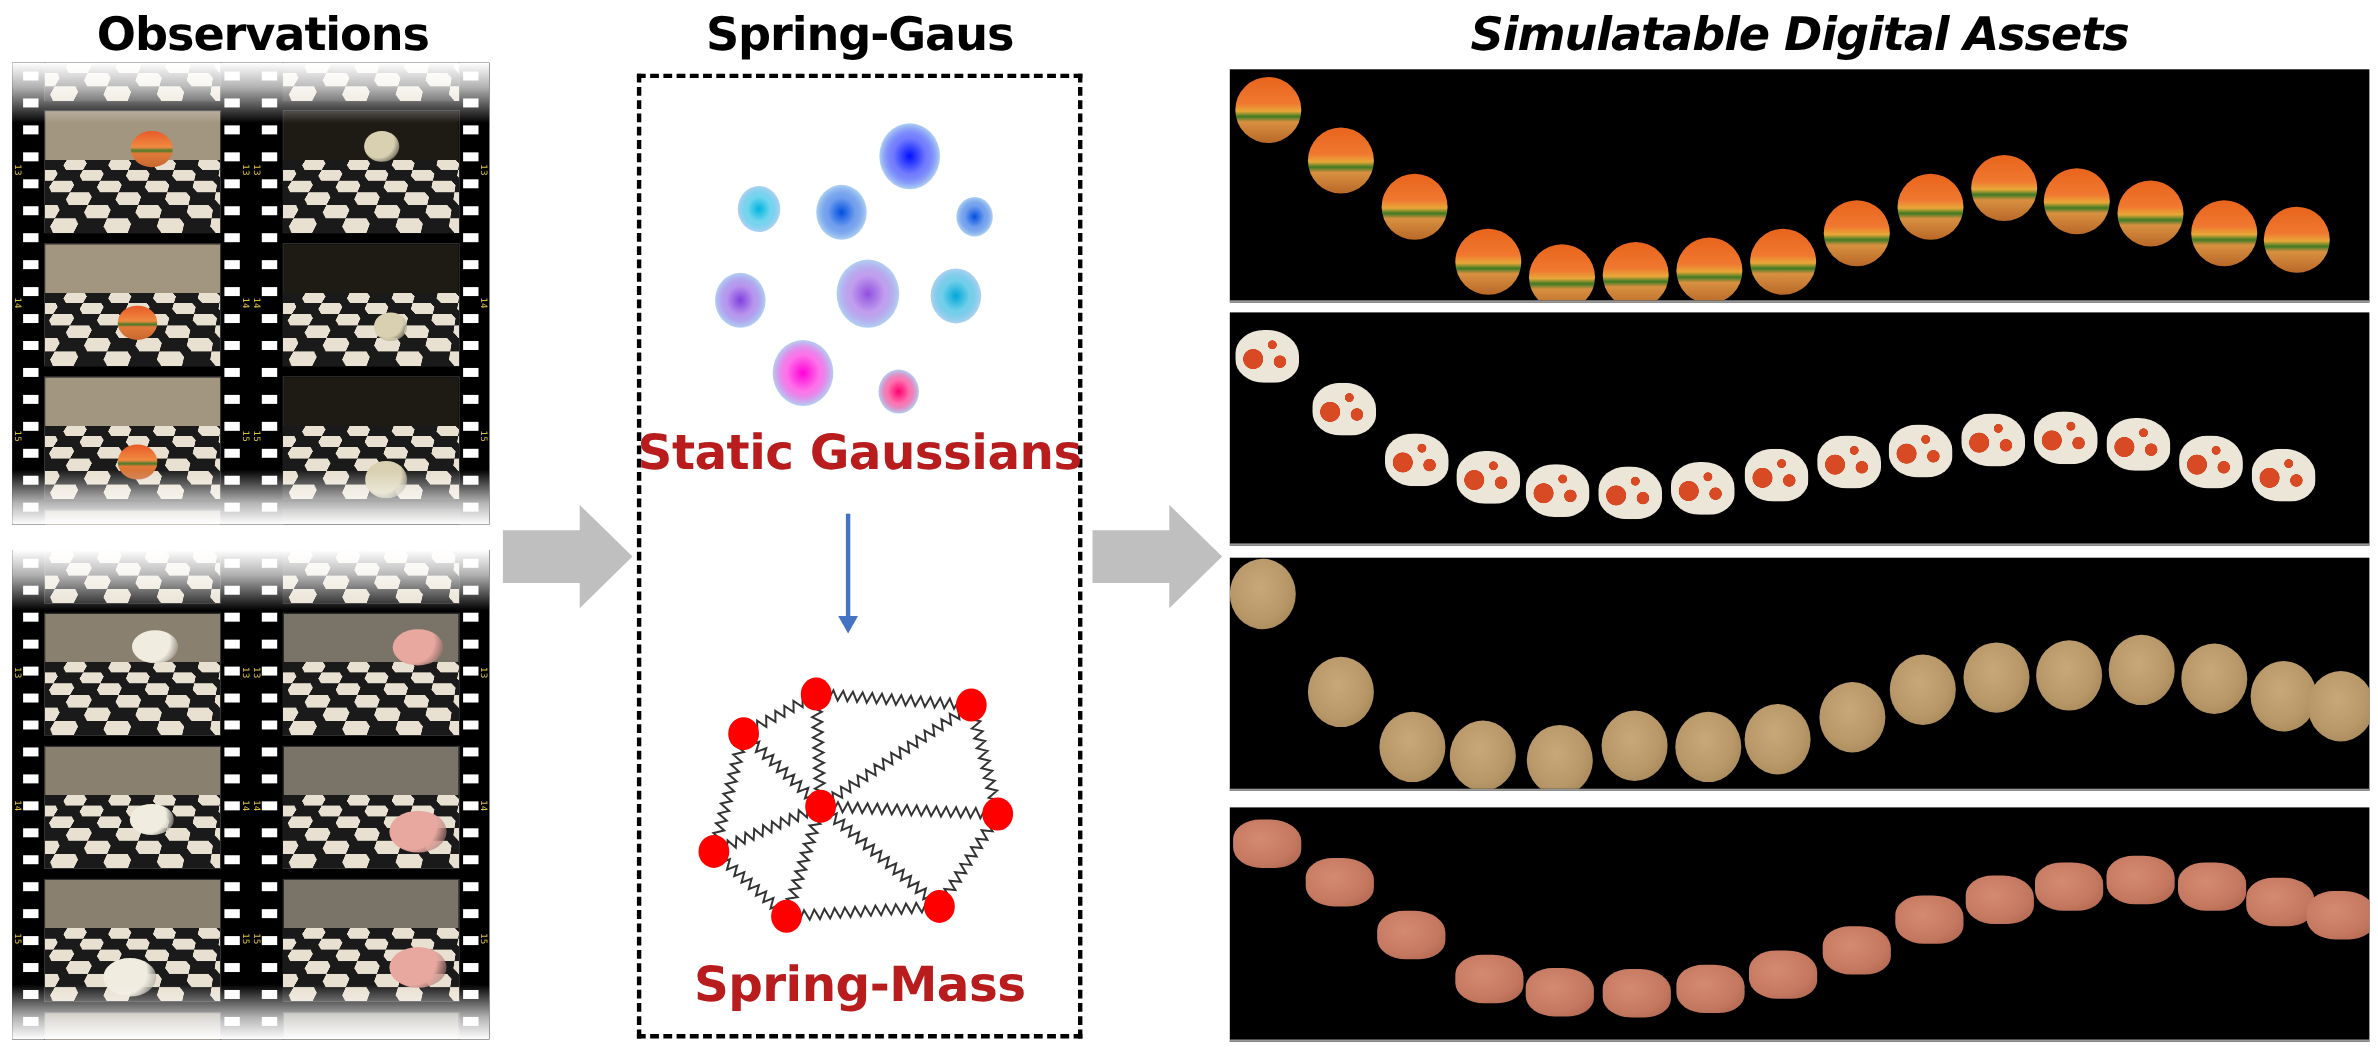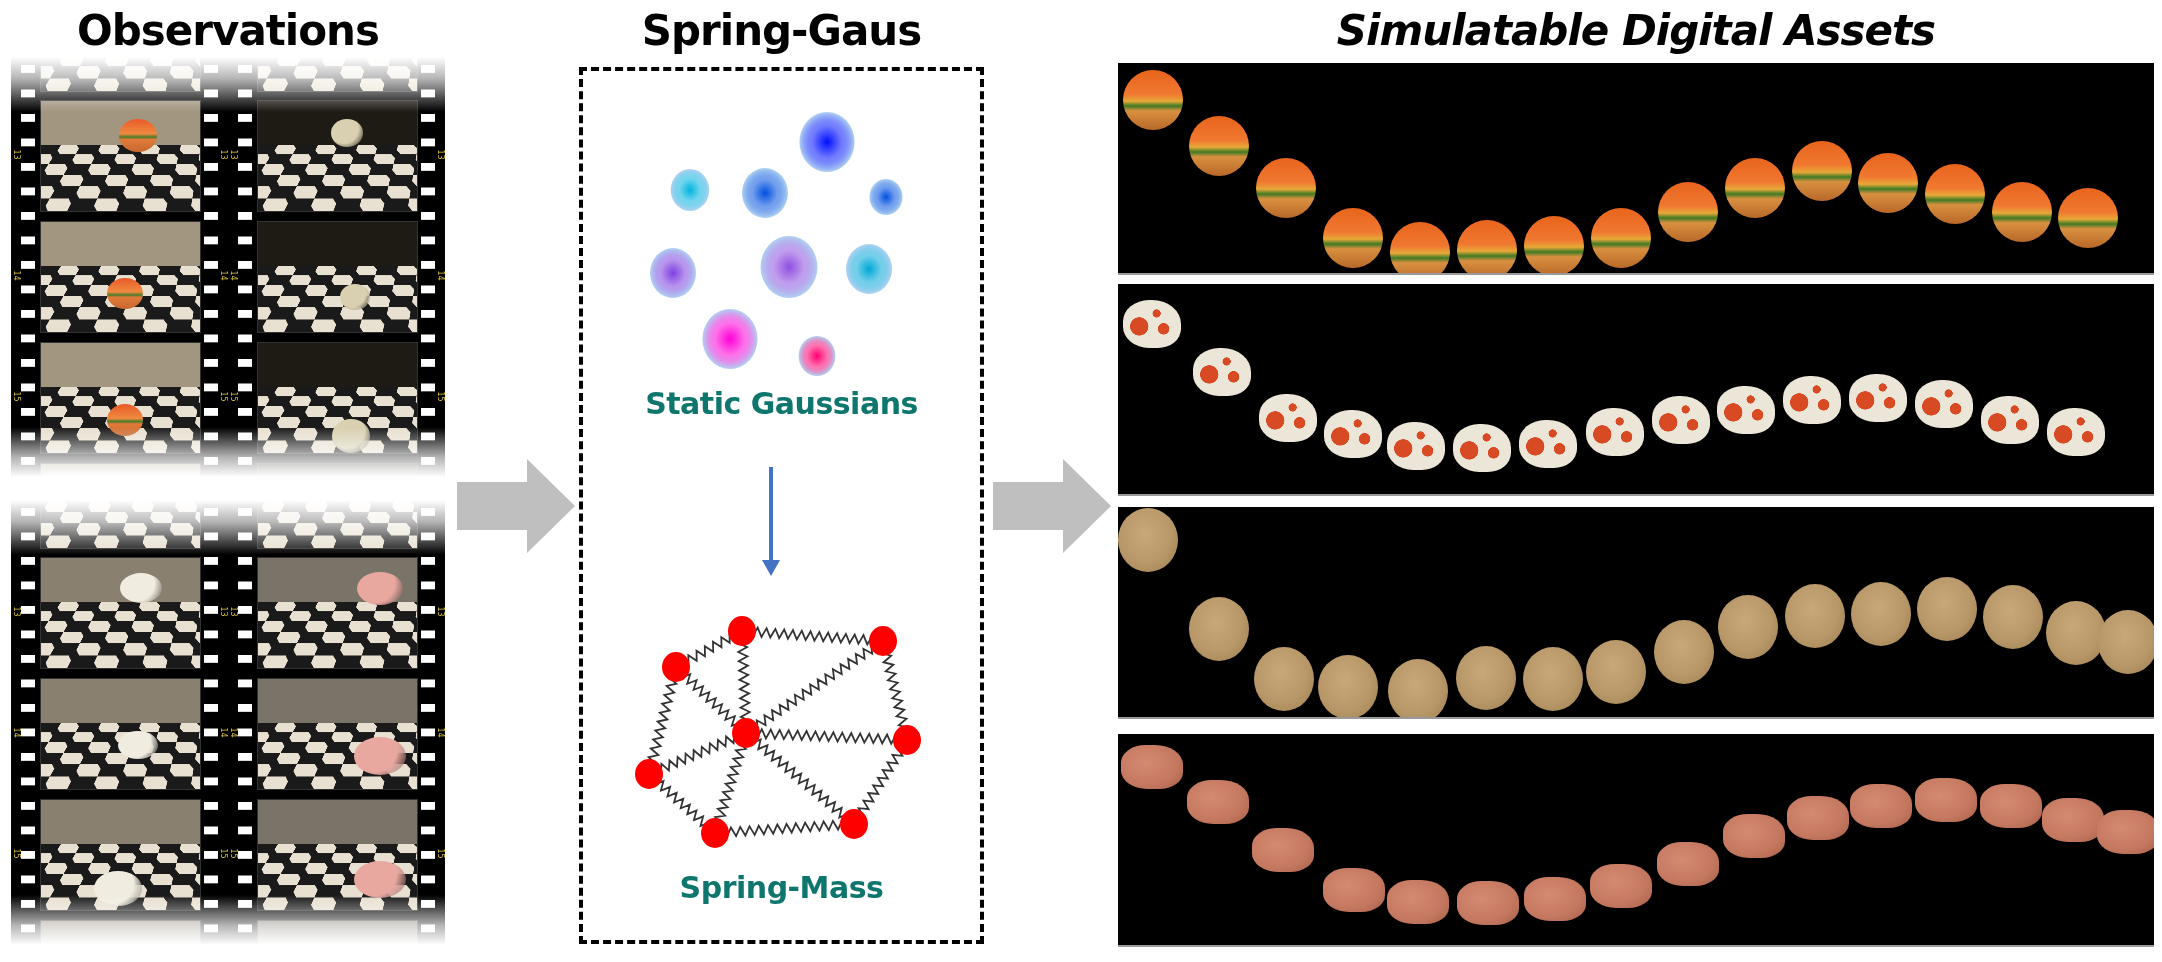--- a/index.html
+++ b/index.html
@@ -1,21 +1,21 @@
 <!DOCTYPE html>
 <html><head>
 <meta charset="utf-8">
 <style>
   html, body { margin: 0; padding: 0; background: #ffffff; }
   body { width: 2162px; height: 962px; position: relative; overflow: hidden;
          font-family: "DejaVu Sans", "Liberation Sans", sans-serif; }
   .title { position: absolute; top: 6px; height: 50px; line-height: 50px; text-align: center;
            font-weight: bold; font-size: 42px; color: #000; letter-spacing: -1px; white-space: nowrap; }
-  .sub-label { position: absolute; text-align: center; font-weight: bold; font-size: 30px;
-               color: #0f766e; letter-spacing: -0.5px; white-space: nowrap; }
+  .sub-label { position: absolute; text-align: center; font-weight: bold; font-size: 44px;
+               color: #b91c1c; letter-spacing: -0.5px; white-space: nowrap; }
 
   
   .film { position: absolute; left: 11px; width: 434px; background: #000; overflow: hidden; }
   .film-top { top: 57px; height: 420px; }
   .film-bot { top: 500px; height: 445px; }
   .film-col { position: absolute; top: 0; bottom: 0; }
   .film-col.c1 { left: 0; width: 217px; }
   .film-col.c2 { left: 217px; width: 217px; }
   .sprockets { position: absolute; top: 0; bottom: 0; width: 14px;
     background-image: linear-gradient(#fff 0, #fff 8px, transparent 8px);
@@ -46,21 +46,21 @@
               border: 4px dashed #000; box-sizing: border-box; }
 
   
   .panel { position: absolute; left: 1118px; width: 1036px; background: #000; overflow: hidden;
            border-bottom: 2px solid #9a9a9a; box-sizing: border-box; }
   .asset { position: absolute; }
 </style>
 </head>
 <body>
 
-<div class="title" style="left:11px;width:434px;">Observations</div>
+<div class="title" style="left:22px;width:434px;">Observations</div>
 <div class="title" style="left:579px;width:405px;">Spring-Gaus</div>
 <div class="title" style="left:1118px;width:1036px;font-style:italic;">Simulatable Digital Assets</div>
 
 <div class="film film-top" id="film-top">
     <div class="film-col c1">
       <div class="sprockets sp-l"></div>
       <div class="sprockets sp-r"></div>
       <div class="frame" style="top: -77px;">
         <div class="floor"></div>
       </div>

